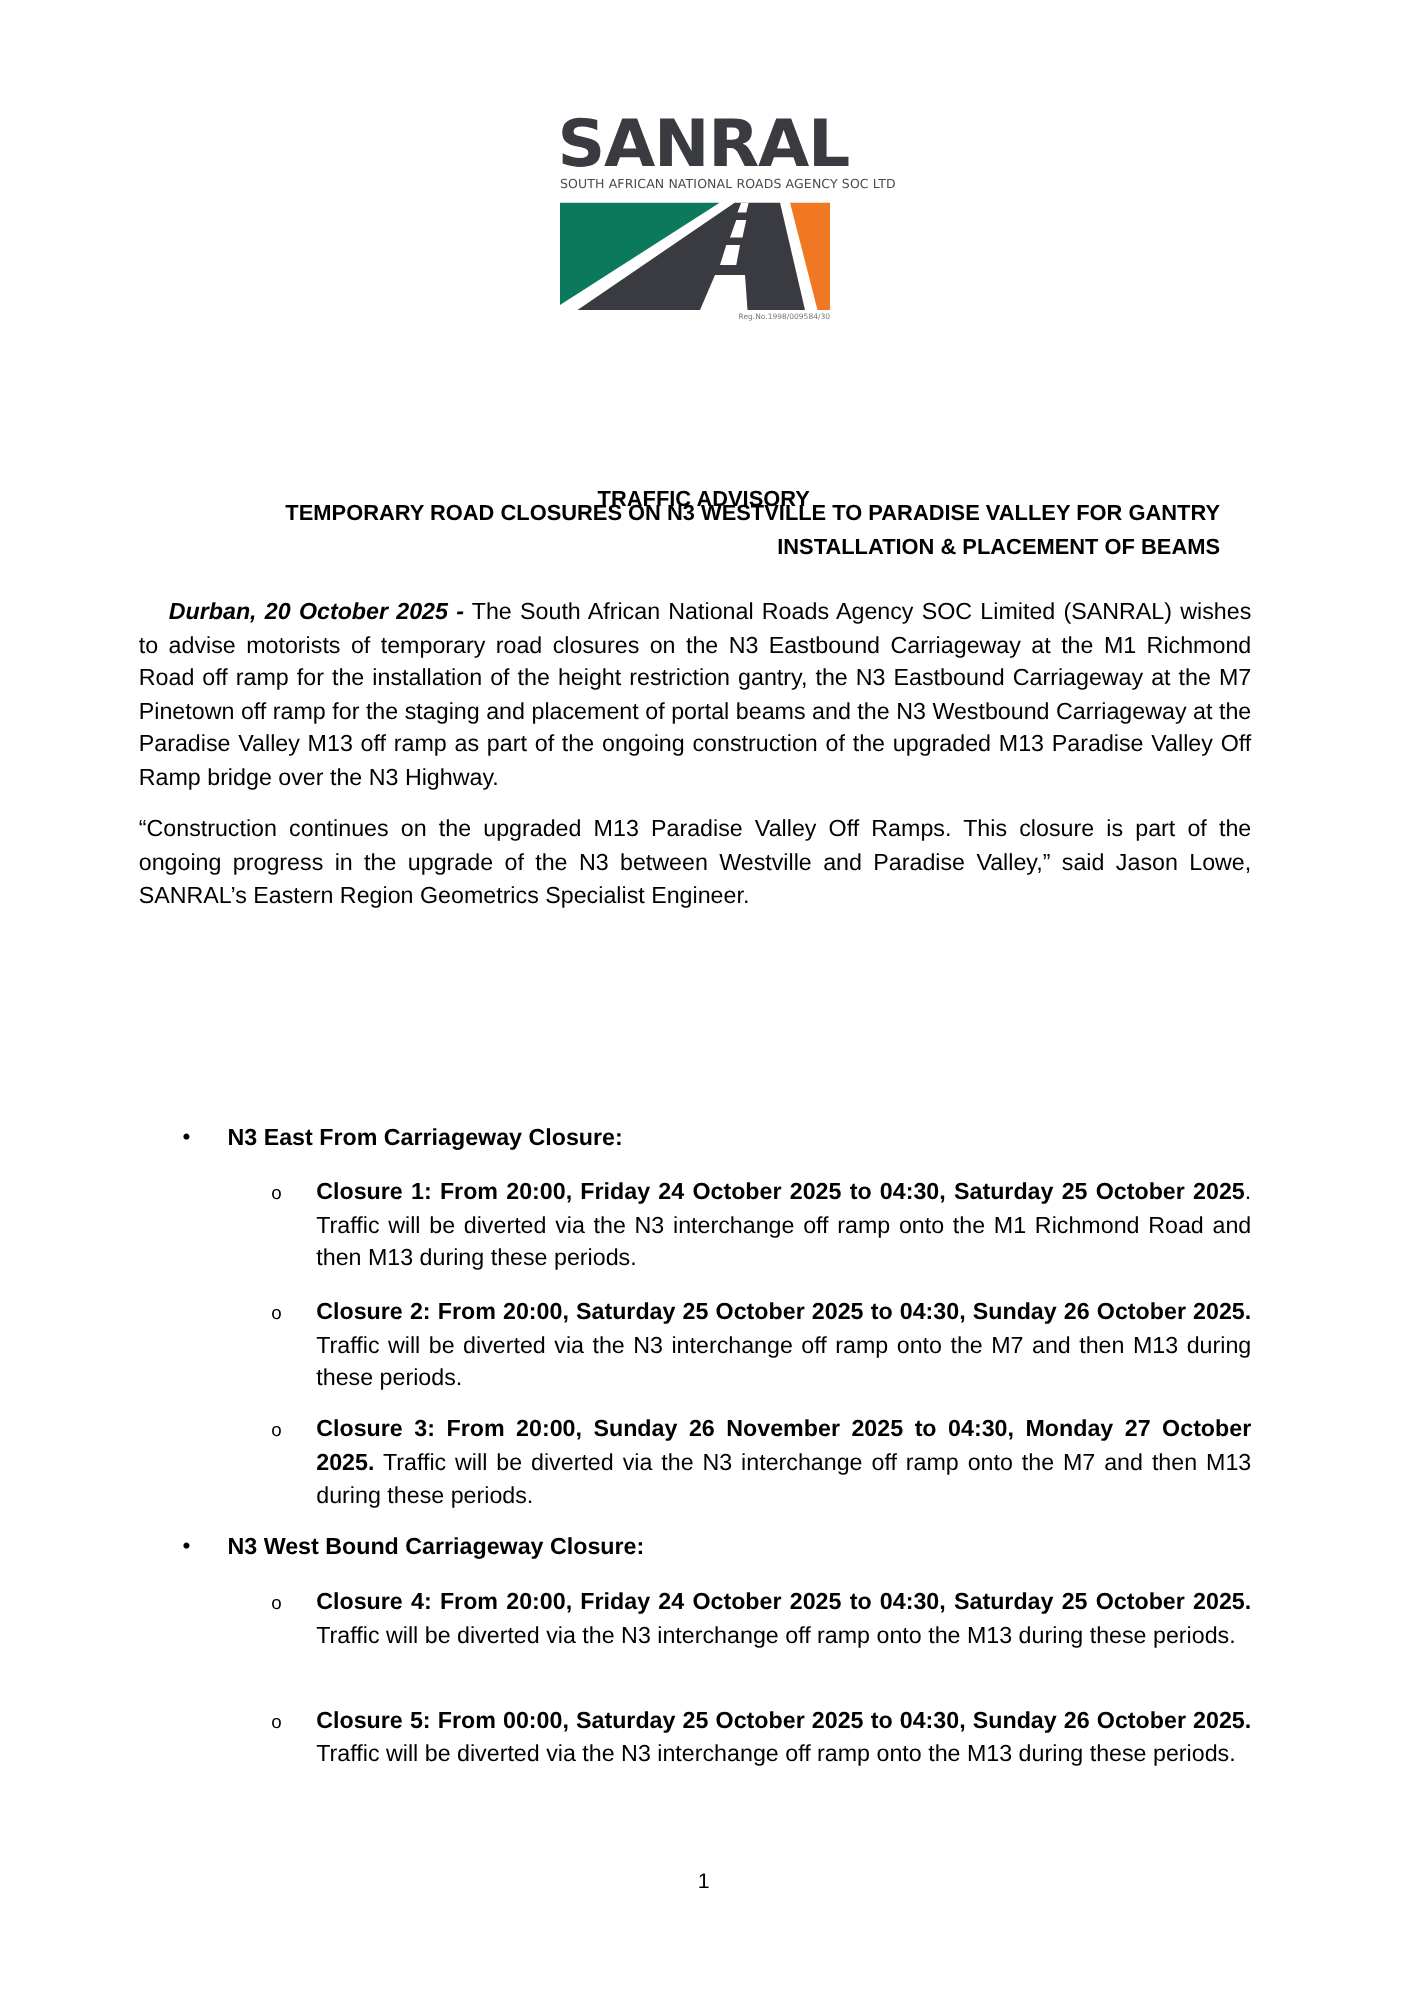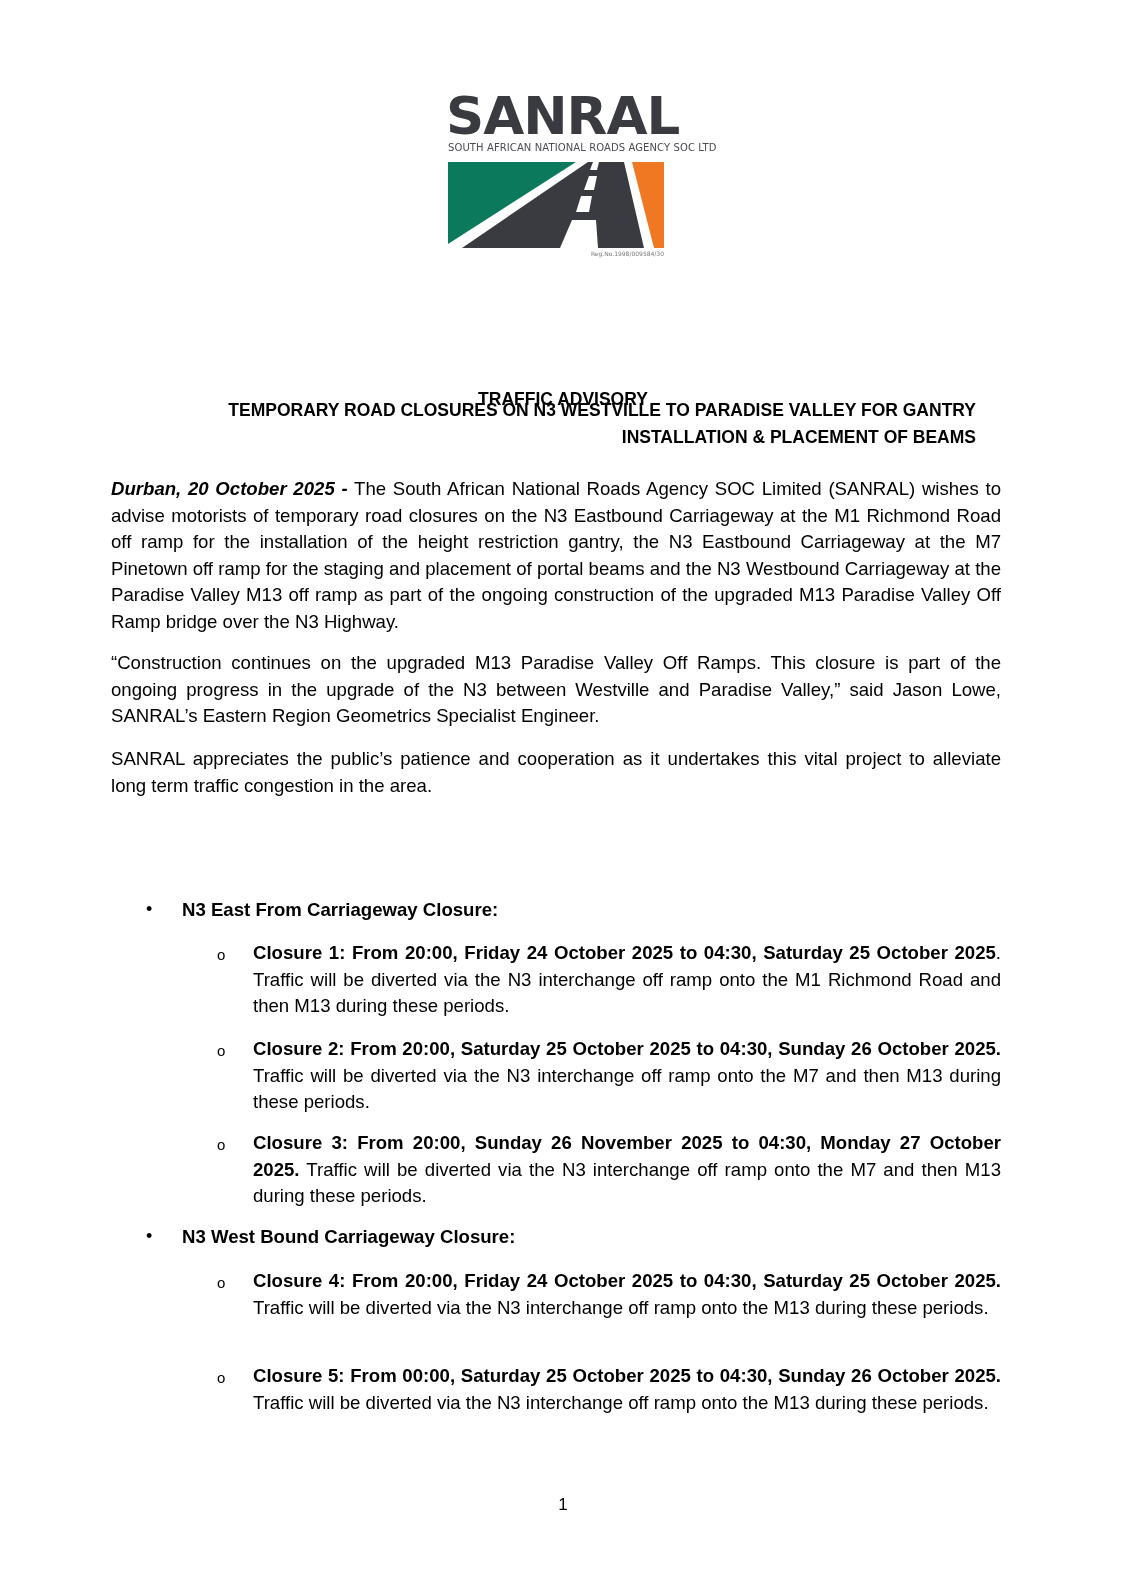--- a/index.html
+++ b/index.html
@@ -26,21 +26,21 @@
   .h-title { position: absolute; left: 150px; width: 826px; top: 397px; text-align: right;
              font-weight: bold; font-size: 17.5px; line-height: 27px; }
 
   
   .para { position: absolute; left: 111px; width: 890px; font-size: 18.6px; line-height: 26.6px;
           text-align: justify; }
   .p1 { top: 476px; }
   .p2 { top: 650px; }
   .p3 { top: 746px; }
   .p4 { top: 815px; }
-  .lead { font-weight: bold; font-style: italic; }
+  .lead { font-weight: bold; font-style: italic; margin-left: 24px; }
 
   
   .bullet { position: absolute; left: 146px; font-size: 18.6px; }
   .bullet-dot { position: absolute; left: 0; top: 0; font-size: 18px; }
   .bullet-label { position: absolute; left: 36px; top: 0; font-weight: bold; white-space: nowrap; }
   .b1 { top: 899px; }
   .b2 { top: 1226px; }
 
   .sub { position: absolute; left: 217px; width: 784px; font-size: 18.6px; line-height: 26.6px; }
   .sub-marker { position: absolute; left: 0; top: 2px; font-size: 15px; }
@@ -77,21 +77,20 @@
       <polygon points="184,0 216,0 216,86 206,86" fill="#f07822"></polygon>
     </svg>
     <div class="logo-reg">Reg.No.1998/009584/30</div>
   </div>
 
   <div class="h-advisory">TRAFFIC ADVISORY</div>
   <div class="h-title">TEMPORARY ROAD CLOSURES ON N3 WESTVILLE TO PARADISE VALLEY FOR GANTRY INSTALLATION &amp; PLACEMENT OF BEAMS</div>
 
   <div class="para p1"><span class="lead">Durban, 20 October 2025 -</span><span> The South African National Roads Agency SOC Limited (SANRAL) wishes to advise motorists of temporary road closures on the N3 Eastbound Carriageway at the M1 Richmond Road off ramp for the installation of the height restriction gantry, the N3 Eastbound Carriageway at the M7 Pinetown off ramp for the staging and placement of portal beams and the N3 Westbound Carriageway at the Paradise Valley M13 off ramp as part of the ongoing construction of the upgraded M13 Paradise Valley Off Ramp bridge over the N3 Highway.</span></div>
   <div class="para p2">“Construction continues on the upgraded M13 Paradise Valley Off Ramps. This closure is part of the ongoing progress in the upgrade of the N3 between Westville and Paradise Valley,” said Jason Lowe, SANRAL’s Eastern Region Geometrics Specialist Engineer.</div>
-  <div class="para p3">SANRAL appreciates the public’s patience and cooperation as it undertakes this vital project to alleviate long term traffic congestion in the area.</div>
 
   <div class="bullet b1">
     <span class="bullet-dot">•</span>
     <span class="bullet-label">N3 East From Carriageway Closure:</span>
   </div>
 
   <div class="sub s1">
     <span class="sub-marker">o</span>
     <div class="sub-text"><span class="sub-head">Closure 1: From 20:00, Friday 24 October 2025 to 04:30, Saturday 25 October 2025</span><span>.</span><span> Traffic will be diverted via the N3 interchange off ramp onto the M1 Richmond Road and then M13 during these periods.</span></div>
   </div>

